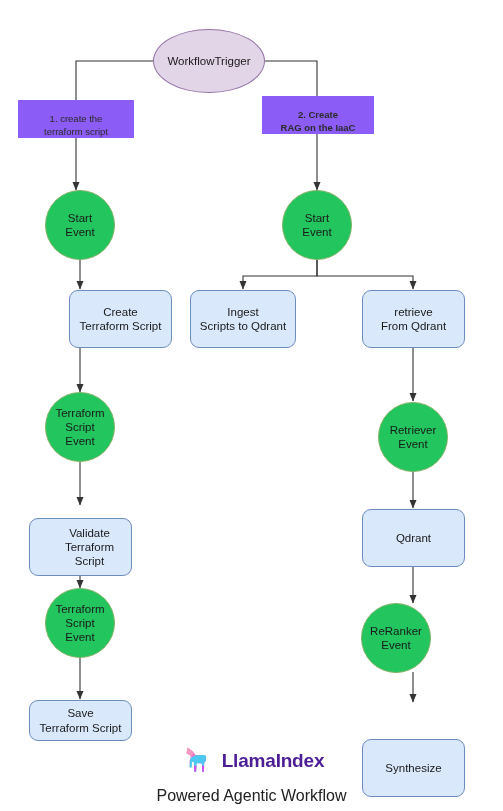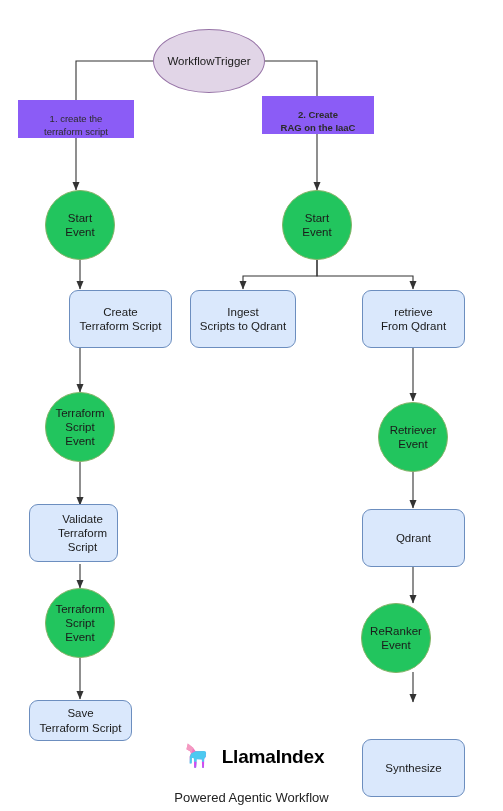--- a/index.html
+++ b/index.html
@@ -79,27 +79,27 @@
     z-index: 4;
   }
   .brand-row {
     display: flex;
     align-items: center;
     gap: 9px;
   }
   .brand-name {
     font-size: 19px;
     font-weight: bold;
-    color: #000000;
+    color: #4c1d95;
     letter-spacing: -0.2px;
     text-align: right;
   }
   .brand-tagline {
-    margin-top: 16px;
-    font-size: 13px;
+    margin-top: 9px;
+    font-size: 16px;
     color: #222222;
   }
 </style>
 </head>
 <body>
 
 <div id="canvas">
 
   <svg id="edges" viewBox="0 0 503 811" width="503" height="811" aria-hidden="true">
     <defs>
@@ -151,21 +151,21 @@
     <span class="node-label">Create
 Terraform Script</span>
   </div>
 
   <div class="node node-event" style="left:45px; top:392px; width:70px; height:70px;">
     <span class="node-label">Terraform
 Script
 Event</span>
   </div>
 
-  <div class="node node-process" style="left:29px; top:504px; width:89px; height:58px;padding-left:18px;">
+  <div class="node node-process" style="left:29px; top:518px; width:103px; height:58px;padding-left:18px;">
     <span class="node-label">Validate
 Terraform Script</span>
   </div>
 
   <div class="node node-event" style="left:45px; top:588px; width:70px; height:70px;">
     <span class="node-label">Terraform
 Script
 Event</span>
   </div>
 

